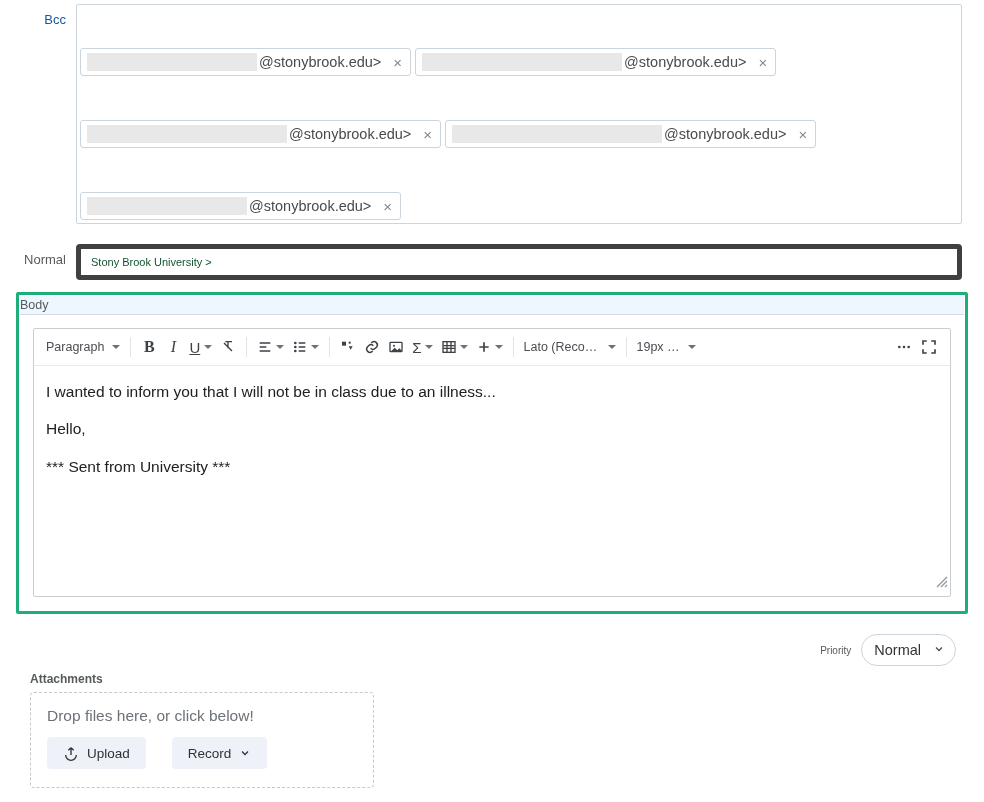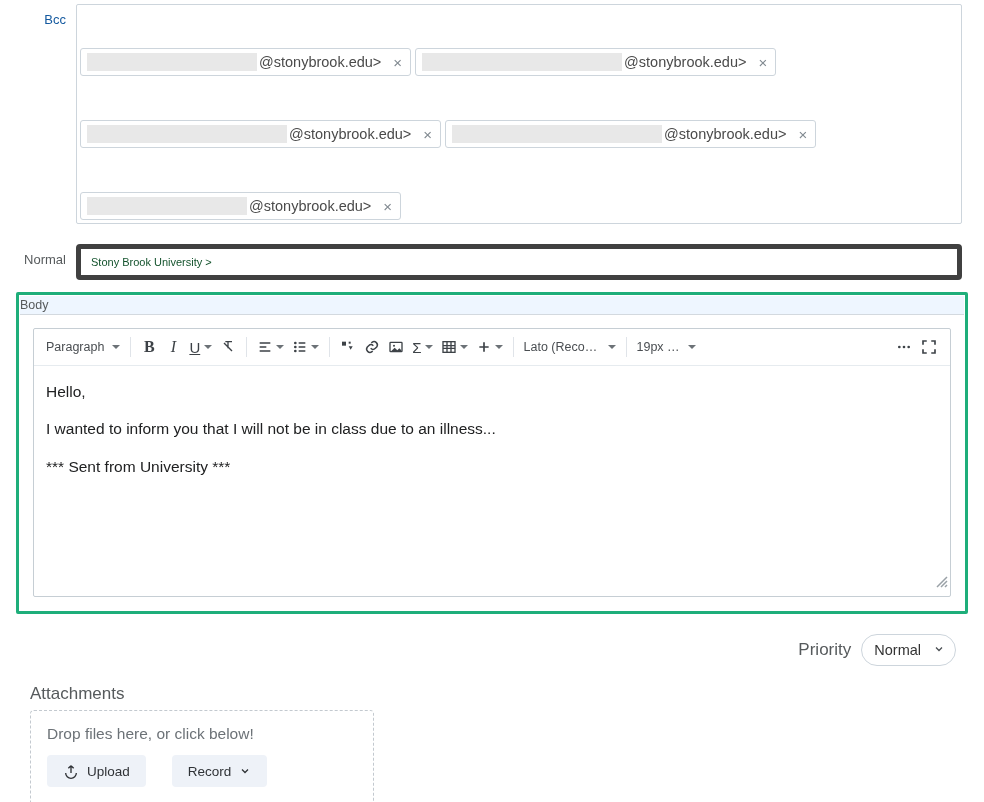--- a/index.html
+++ b/index.html
@@ -161,23 +161,24 @@
     position: relative;
     display: inline-flex;
     align-items: center;
     cursor: pointer;
   }
   .priority-select .chev {
     position: absolute;
     right: 10px;
   }
   .attachments-label {
-    font-size: 17px;
+    font-size: 12px;
     color: #565a5c;
-    margin: 18px 0 6px 30px;
+    margin: 6px 0 6px 30px;
+    font-weight: bold;
   }
   .dropzone {
     margin: 0 0 0 30px;
     width: 344px;
     border: 1px dashed #c3c9cf;
     border-radius: 4px;
     padding: 14px 16px 18px 16px;
   }
   .dropzone-text {
     color: #6c7277;
@@ -371,36 +372,36 @@
             <circle cx="19" cy="12" r="2"></circle>
           </svg>
       </span>
       <span class="tb-btn">
         <svg class="icon-lg" viewBox="0 0 24 24" fill="none" stroke="currentColor" stroke-width="2.2">
             <path d="M4 9V4h5M20 9V4h-5M4 15v5h5M20 15v5h-5"></path>
           </svg>
       </span>
     </div>
     <div class="editor-content">
+      <p>I wanted to inform you that I will not be in class due to an illness...</p>
       <p>Hello,</p>
-      <p>I wanted to inform you that I will not be in class due to an illness...</p>
       <p></p>
       <p>*** Sent from University ***</p>
       <span class="resize-handle">
         <svg width="14" height="14" viewBox="0 0 14 14" stroke="currentColor" stroke-width="1.5">
             <path d="M3 13 L13 3 M7 13 L13 7 M11 13 L13 11"></path>
           </svg>
       </span>
     </div>
   </div>
 </div>
 
 
 <div class="priority-row">
-  <span style="font-size:17px;color:#565a5c">Priority</span>
+  <span style="font-size:10px;color:#565a5c">Priority</span>
   <span class="priority-select">
     <span>Normal</span>
     <span class="chev">
       <svg width="12" height="12" viewBox="0 0 24 24" fill="none" stroke="#4a4e52" stroke-width="2.5">
           <path d="M6 9l6 6 6-6"></path>
         </svg>
     </span>
   </span>
 </div>
 

